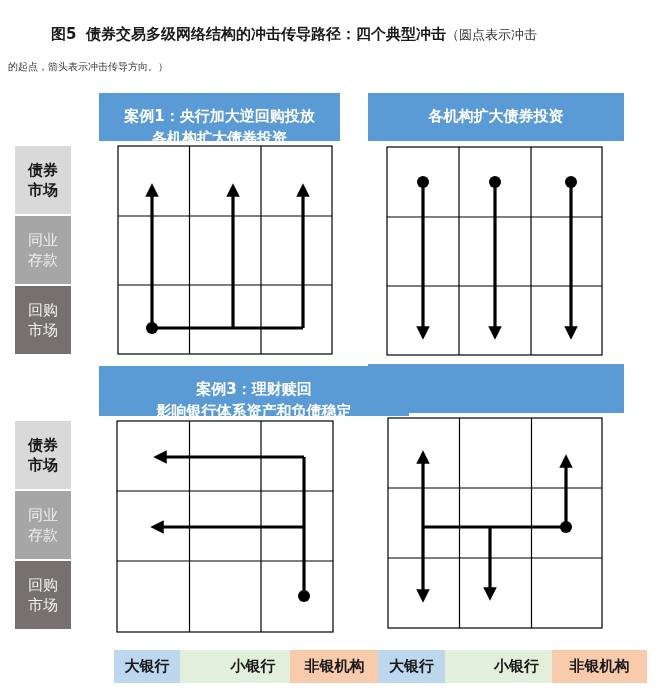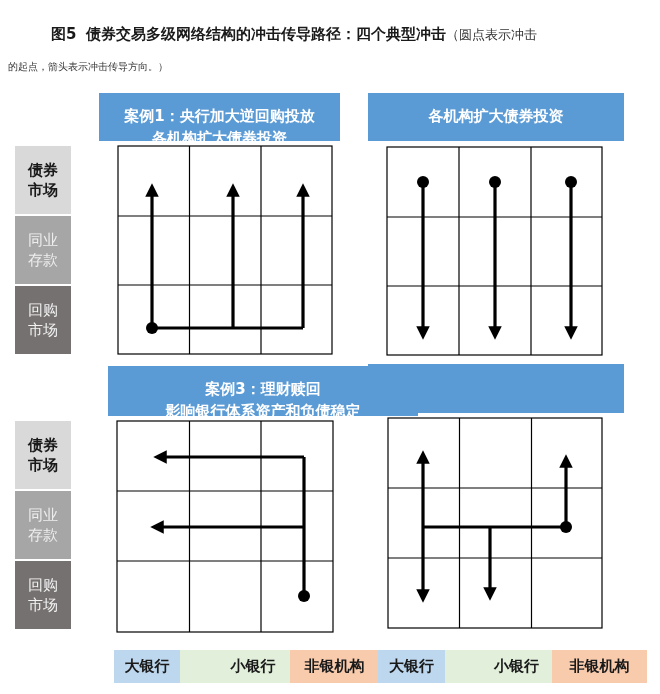--- a/index.html
+++ b/index.html
@@ -38,21 +38,21 @@
   <div class="l2">的起点，箭头表示冲击传导方向。）</div>
 </div>
 
 <div class="case-title" style="left:99px;top:93px;width:241px;height:48px;">
   <span>案例1：央行加大逆回购投放</span>
   <span>各机构扩大债券投资</span>
 </div>
 <div class="case-title" style="left:368px;top:93px;width:256px;height:48px;">
   <span>各机构扩大债券投资</span>
 </div>
-<div class="case-title" style="left:99px;top:366px;width:310px;height:50px;margin-left:9px;">
+<div class="case-title" style="left:99px;top:366px;width:310px;height:50px;">
   <span>案例3：理财赎回</span>
   <span>影响银行体系资产和负债稳定</span>
 </div>
 <div class="case-title" style="left:368px;top:364px;width:256px;height:49px;">
 </div>
 
 <div class="row-label rl-bond" style="top:146px;">
   <span>
       <span>债券</span>
       <span>市场</span>

